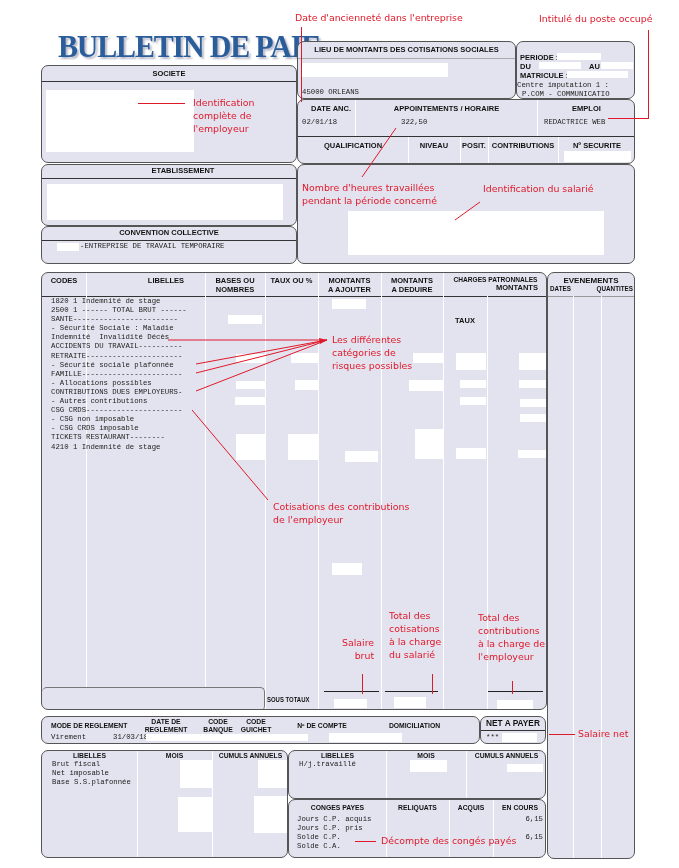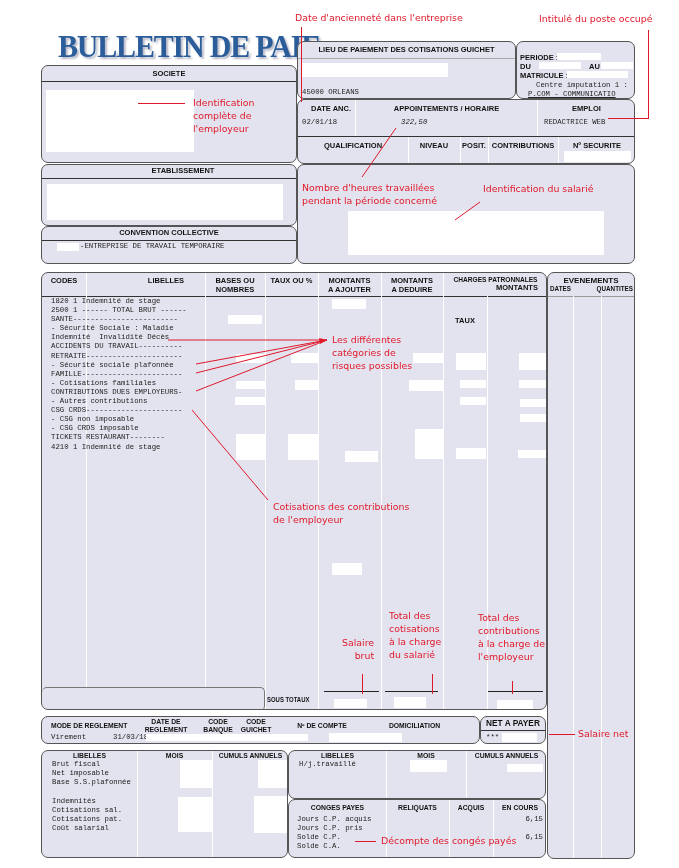--- a/index.html
+++ b/index.html
@@ -34,44 +34,44 @@
 </div>
 
 <div class="box" style="left:41px;top:226px;width:256px;height:38px;">
   <div class="hdr" style="position:absolute;left:0;right:0;top:2px;">CONVENTION COLLECTIVE</div>
   <div class="hline" style="left:0;right:0;top:13px;"></div>
   <div class="white" style="left:15px;top:16px;width:22px;height:8px;"></div>
   <div class="mono" style="position:absolute;left:38px;top:15px;">-ENTREPRISE DE TRAVAIL TEMPORAIRE</div>
 </div>
 
 <div class="box" style="left:297px;top:41px;width:219px;height:58px;">
-  <div class="hdr" style="position:absolute;left:0;right:0;top:4px;">LIEU DE PAIEMENT DES COTISATIONS GUICHET</div>
+  <div class="hdr" style="position:absolute;left:0;right:0;top:4px;">LIEU DE MONTANTS DES COTISATIONS SOCIALES</div>
   <div style="position:absolute;left:0;right:0;top:16px;height:1px;background:#aaa;"></div>
   <div class="white" style="left:3px;top:21px;width:147px;height:14px;"></div>
   <div class="mono" style="position:absolute;left:4px;top:46px;">45000 ORLEANS</div>
 </div>
 
 <div class="box" style="left:516px;top:41px;width:119px;height:58px;">
   <div class="hdr" style="position:absolute;left:3px;top:12px;text-align:left;">PERIODE :</div>
   <div class="white" style="left:40px;top:11px;width:44px;height:7px;"></div>
   <div class="hdr" style="position:absolute;left:3px;top:21px;text-align:left;">DU</div>
   <div class="white" style="left:22px;top:20px;width:42px;height:7px;"></div>
   <div class="hdr" style="position:absolute;left:72px;top:21px;text-align:left;">AU</div>
   <div class="white" style="left:84px;top:20px;width:32px;height:7px;"></div>
   <div class="hdr" style="position:absolute;left:3px;top:30px;text-align:left;">MATRICULE :</div>
   <div class="white" style="left:50px;top:29px;width:61px;height:7px;"></div>
-  <div class="mono" style="position:absolute;left:19px;top:39px;">Centre imputation 1 :</div>
-  <div class="mono" style="position:absolute;left:11px;top:48px;text-decoration:underline;">P.COM - COMMUNICATIO</div>
+  <div class="mono" style="position:absolute;left:0;top:39px;">Centre imputation 1 :</div>
+  <div class="mono" style="position:absolute;left:5px;top:48px;">P.COM - COMMUNICATIO</div>
 </div>
 
 <div class="box" style="left:297px;top:99px;width:338px;height:65px;">
   <div class="hdr" style="position:absolute;left:4px;top:5px;text-align:left;padding-left:9px;">DATE ANC.</div>
   <div class="mono" style="position:absolute;left:4px;top:18px;">02/01/18</div>
   <div class="hdr" style="position:absolute;left:58px;width:181px;top:5px;">APPOINTEMENTS / HORAIRE</div>
-  <div class="mono" style="position:absolute;left:103px;top:18px;font-style:italic;">322,50</div>
+  <div class="mono" style="position:absolute;left:103px;top:18px;">322,50</div>
   <div class="hdr" style="position:absolute;left:239px;width:99px;top:5px;">EMPLOI</div>
   <div class="mono" style="position:absolute;left:246px;top:18px;">REDACTRICE WEB</div>
   <div class="vline" style="left:57px;top:0;height:36px;"></div>
   <div class="vline" style="left:239px;top:0;height:36px;"></div>
   <div class="hline" style="left:0;right:0;top:36px;"></div>
   <div class="hdr" style="position:absolute;left:0;width:110px;top:42px;">QUALIFICATION</div>
   <div class="vline" style="left:110px;top:37px;height:28px;"></div>
   <div class="hdr" style="position:absolute;left:110px;width:52px;top:42px;">NIVEAU</div>
   <div class="vline" style="left:162px;top:37px;height:28px;"></div>
   <div class="hdr" style="position:absolute;left:162px;width:28px;top:42px;">POSIT.</div>
@@ -114,21 +114,21 @@
       <div class="mono"></div>
       <div class="mono">2500 1 ------ TOTAL BRUT ------</div>
       <div class="mono"></div>
       <div class="mono">SANTE------------------------</div>
       <div class="mono">- Sécurité Sociale : Maladie</div>
       <div class="mono">Indemnité  Invalidité Décès</div>
       <div class="mono">ACCIDENTS DU TRAVAIL----------</div>
       <div class="mono">RETRAITE----------------------</div>
       <div class="mono">- Sécurité sociale plafonnée</div>
       <div class="mono">FAMILLE-----------------------</div>
-      <div class="mono">- Cotisations familiales</div>
+      <div class="mono">- Allocations possibles</div>
       <div class="mono">CONTRIBUTIONS DUES EMPLOYEURS-</div>
       <div class="mono">- Autres contributions</div>
       <div class="mono">CSG CRDS----------------------</div>
       <div class="mono">- CSG non imposable</div>
       <div class="mono">- CSG CRDS imposable</div>
       <div class="mono">TICKETS RESTAURANT--------</div>
       <div class="mono"></div>
       <div class="mono">4210 1 Indemnité de stage</div>
     </div>
 
@@ -201,26 +201,20 @@
 <div class="box" style="left:41px;top:750px;width:247px;height:108px;">
   <div class="hdr" style="position:absolute;left:0;width:95px;top:1px;font-size:6.8px;">LIBELLES</div>
   <div class="hdr" style="position:absolute;left:95px;width:75px;top:1px;font-size:6.8px;">MOIS</div>
   <div class="hdr" style="position:absolute;left:170px;width:77px;top:1px;font-size:6.8px;">CUMULS ANNUELS</div>
   <div class="vline" style="left:95px;top:0;height:108px;"></div>
   <div class="vline" style="left:170px;top:0;height:108px;"></div>
   <div id="cumuls-left-a" style="position:absolute;left:10px;top:9px;">
       <div class="mono">Brut fiscal</div>
       <div class="mono">Net imposable</div>
       <div class="mono">Base S.S.plafonnée</div>
-    </div>
-  <div id="cumuls-left-b" style="position:absolute;left:10px;top:46px;">
-      <div class="mono">Indemnités</div>
-      <div class="mono">Cotisations sal.</div>
-      <div class="mono">Cotisations pat.</div>
-      <div class="mono">Coût salarial</div>
     </div>
   <div class="white" style="left:138px;top:9px;width:32px;height:28px;"></div>
   <div class="white" style="left:216px;top:9px;width:30px;height:28px;"></div>
   <div class="white" style="left:136px;top:46px;width:34px;height:35px;"></div>
   <div class="white" style="left:212px;top:45px;width:35px;height:37px;"></div>
 </div>
 
 <div class="box" style="left:288px;top:750px;width:258px;height:49px;">
   <div class="hdr" style="position:absolute;left:0;width:97px;top:1px;font-size:6.8px;">LIBELLES</div>
   <div class="hdr" style="position:absolute;left:97px;width:80px;top:1px;font-size:6.8px;">MOIS</div>

